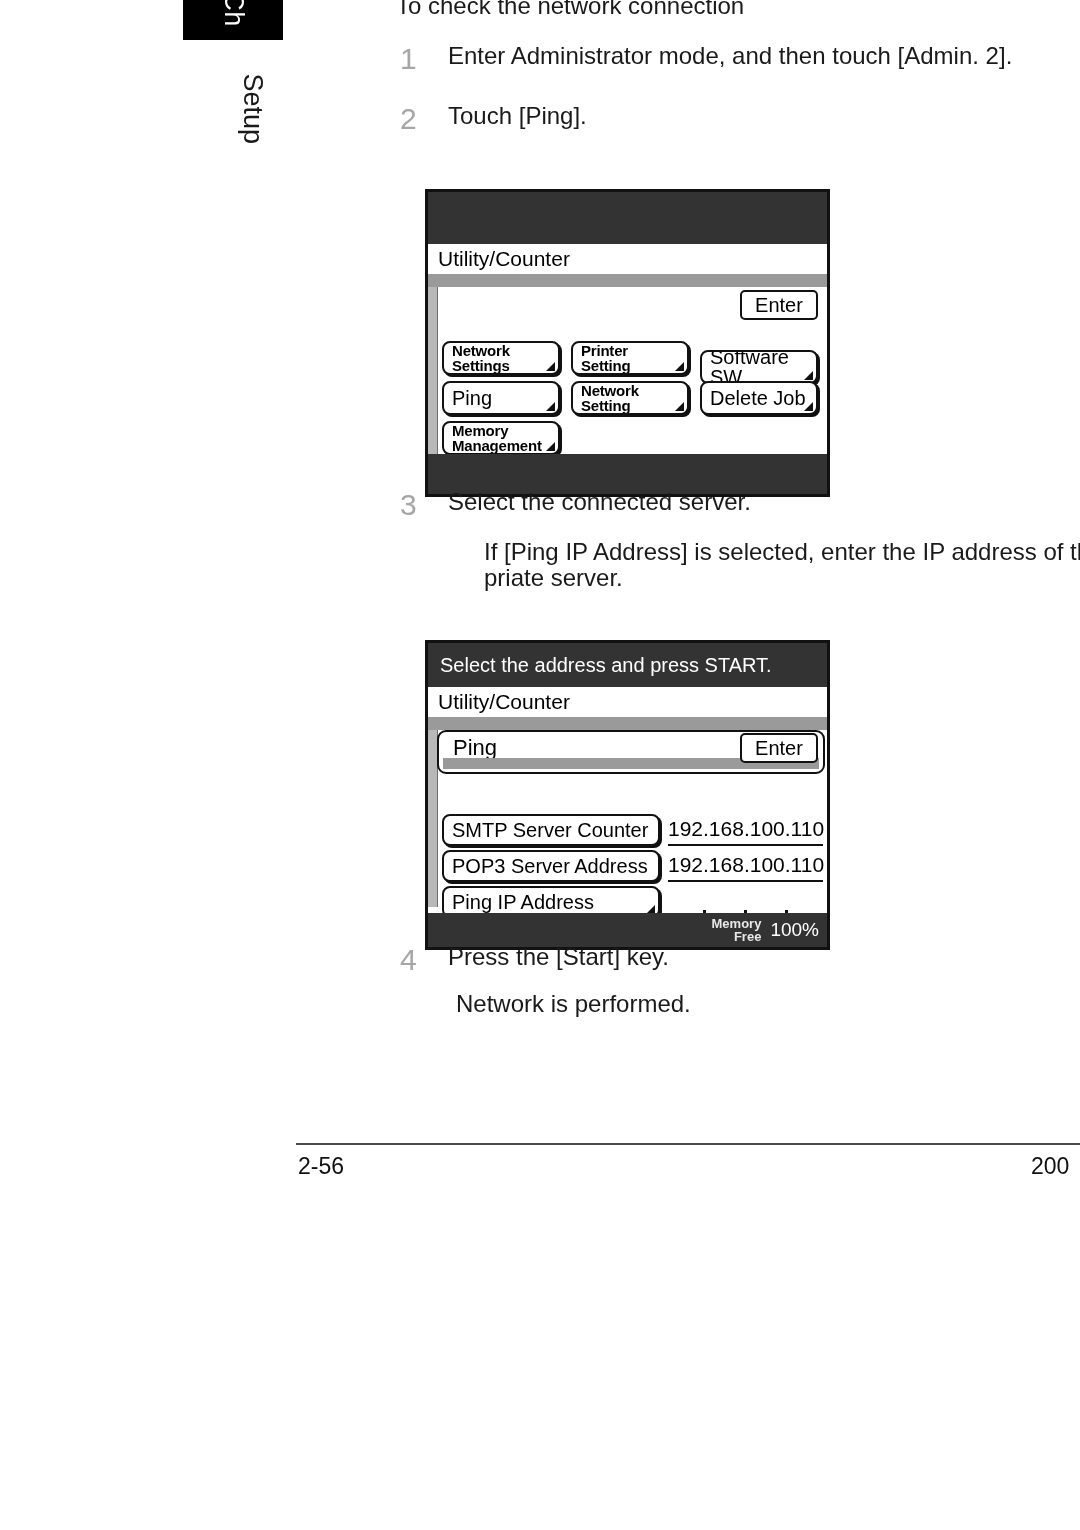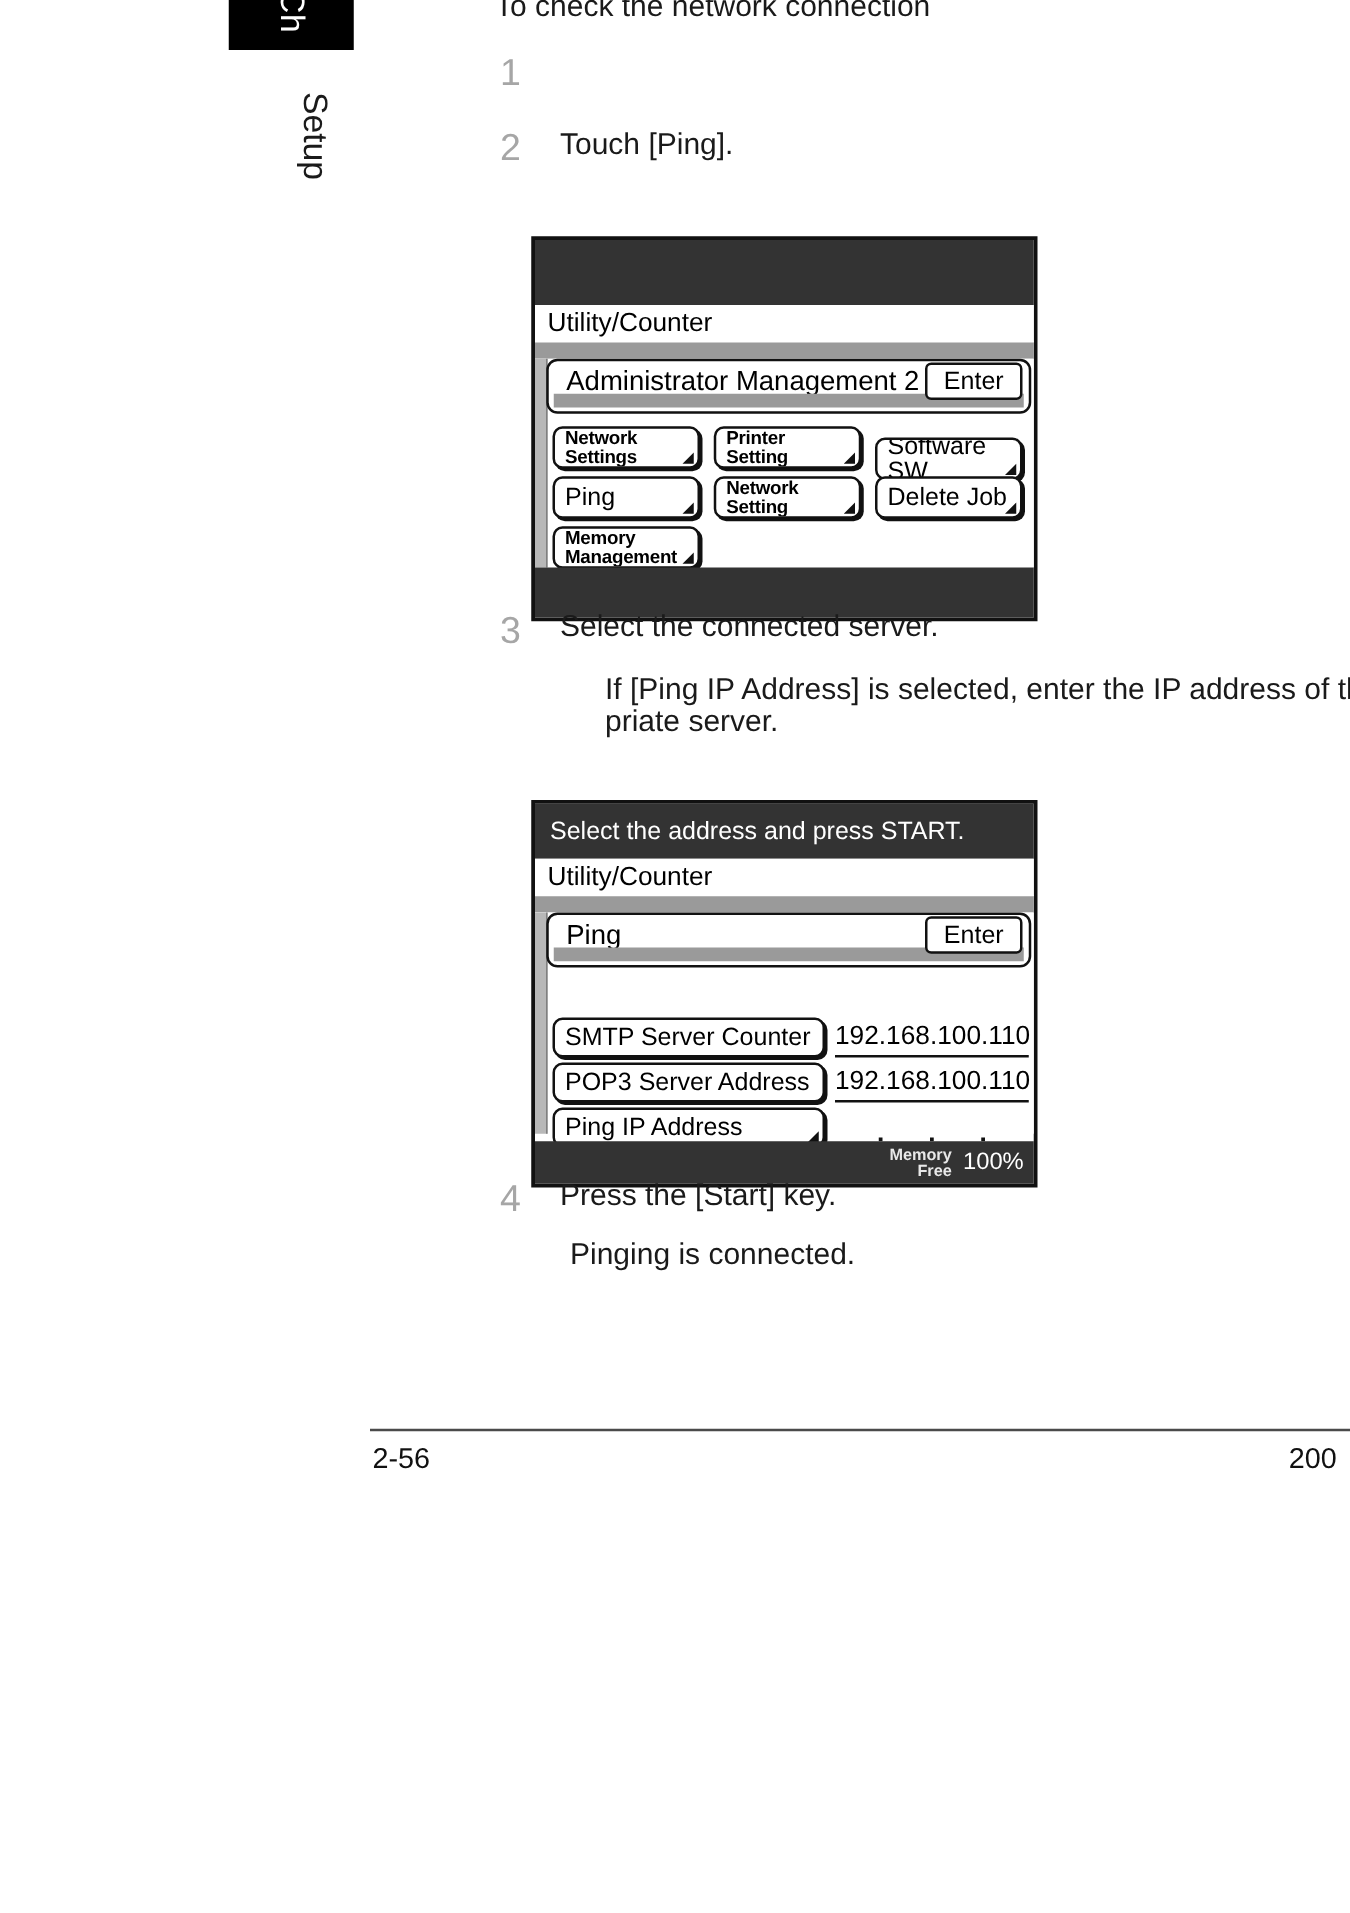--- a/index.html
+++ b/index.html
@@ -289,39 +289,36 @@
 
 <div class="tab-black">
   <span class="tab-black-label">Ch</span>
 </div>
 <div class="tab-vert-label">Setup</div>
 
 <div class="heading">To check the network connection</div>
 
 <div class="step" style="left:400px; top:44px; width:640px;">
   <span class="step-num">1</span>
+  <span class="step-text">Enter Administrator mode, and then touch [Admin. 2].</span>
 </div>
 
 <div class="step" style="left:400px; top:104px; width:640px;">
   <span class="step-num">2</span>
   <span class="step-text">Touch [Ping].</span>
 </div>
 
 <div class="lcd" style="left:425px; top:145px; width:405px; height:308px;">
   <div class="lcd-msgbar" style="height:52px;"></div>
   <div class="lcd-titlebar">Utility/Counter</div>
   <div class="lcd-greyband"></div>
 
   <div class="lcd-body" style="height:167px;">
     <div class="lcd-scroll"></div>
 
-    <div class="sect" style="left:9px; top:0px; width:388px; height:44px;">
-      <span class="sect-title">Administrator Management 2</span>
-      <div class="sect-underline"></div>
-    </div>
     <div class="btn-enter" style="left:312px; top:3px; width:78px; height:30px;">Enter</div>
 
     <div class="skey" style="left:14px; top:54px; width:118px; height:34px;">
       <span class="skey-label small">Network
 Settings</span>
       <span class="corner"></span>
     </div>
     <div class="skey" style="left:143px; top:54px; width:118px; height:34px;">
       <span class="skey-label small">Printer
 Setting</span>
@@ -406,17 +403,17 @@
       </div>
       <span class="mem-pct">100%</span>
     </div>
   </div>
 </div>
 
 <div class="step" style="left:400px; top:945px; width:640px;">
   <span class="step-num">4</span>
   <span class="step-text">Press the [Start] key.</span>
 </div>
-<div class="sub-text" style="left:456px; top:988px;">Pinging is connected.</div>
+<div class="sub-text" style="left:456px; top:988px;">Network is performed.</div>
 
 <div class="foot-rule"></div>
 <div class="foot-left">2-56</div>
 <div class="foot-right">200</div>
 
 </body></html>

